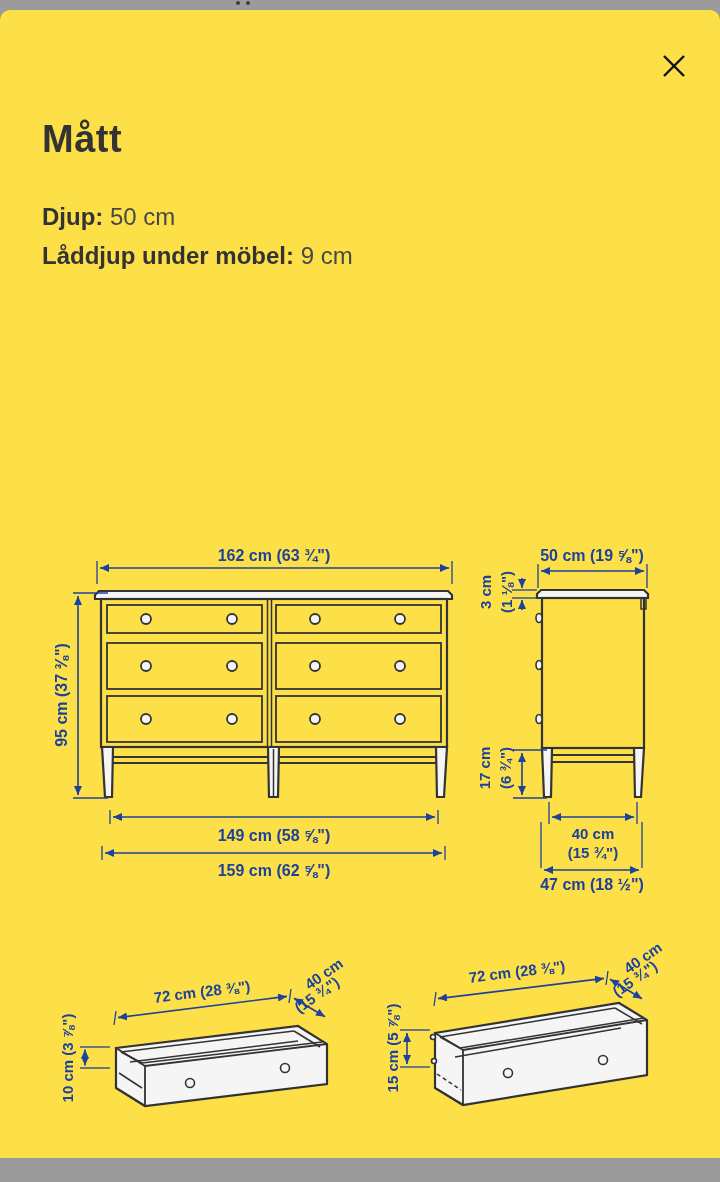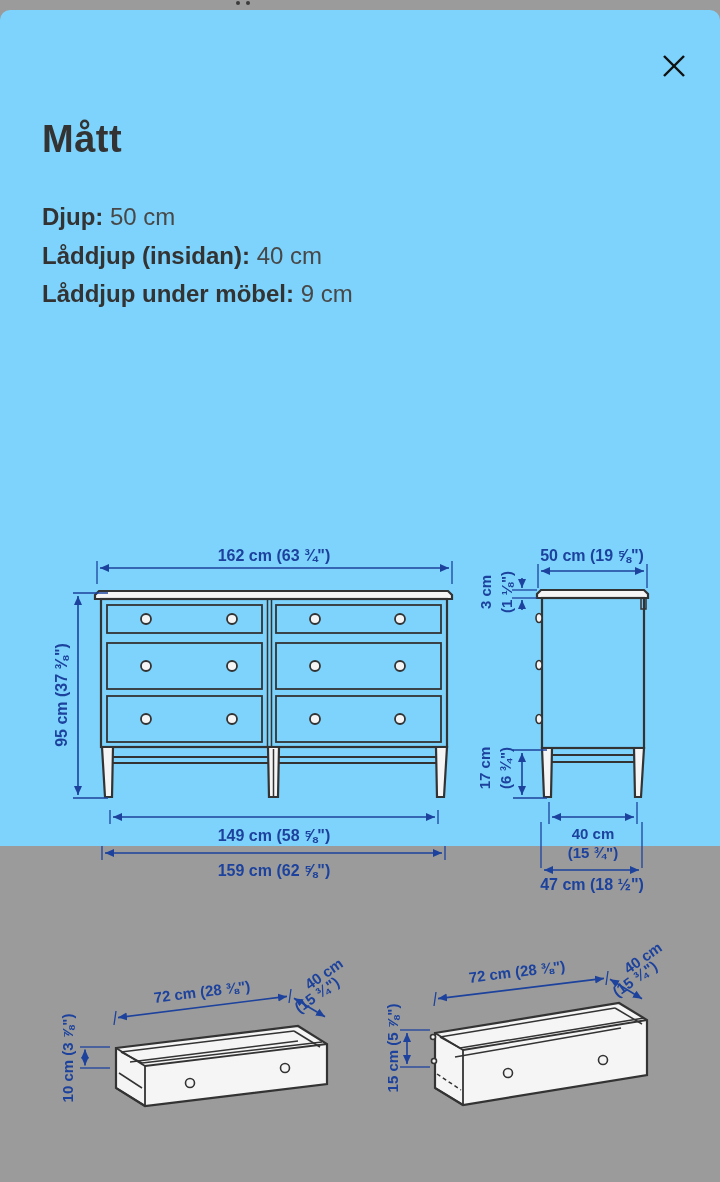--- a/index.html
+++ b/index.html
@@ -1,21 +1,21 @@
 <!DOCTYPE html>
 <html><head>
 <meta charset="utf-8">
 <style>
   html,body{margin:0;padding:0;}
   body{width:720px;height:1182px;background:#9b9b9b;position:relative;overflow:hidden;
        font-family:"Liberation Sans",sans-serif;}
   .bg-frag{position:absolute;top:0;left:233px;width:24px;height:7px;}
   .bg-frag .dot{position:absolute;top:1px;width:4px;height:4px;border-radius:2px;background:#3c3c3c;}
   .bg-frag .dot.d1{left:3px;} .bg-frag .dot.d2{left:13px;}
-  .modal{position:absolute;top:10px;left:0;width:720px;height:836px;background:#7dd3fc;
+  .modal{position:absolute;top:10px;left:0;width:720px;height:1148px;background:#fde047;
          border-radius:10px 10px 0 0;}
   .close-btn{position:absolute;top:36px;right:24px;width:44px;height:40px;border:none;background:transparent;
              cursor:pointer;display:flex;align-items:center;justify-content:center;padding:0;}
   .page-title{position:absolute;top:108px;left:42px;font-size:38px;font-weight:bold;color:#333;
               letter-spacing:.5px;margin:0;}
   .measurements{position:absolute;top:188px;left:42px;font-size:24px;line-height:38.5px;color:#484848;}
   .measurements .row b{color:#333;font-weight:bold;}
   .diagram{position:absolute;}
   svg text{font-family:"Liberation Sans",sans-serif;font-weight:bold;fill:#1c429d;font-size:15px;}
   svg text.lg{font-size:16px;}
@@ -42,21 +42,20 @@
     <svg width="26" height="26" viewBox="0 0 26 26">
       <line x1="3" y1="3" x2="23" y2="23" stroke="#111" stroke-width="2.4"></line>
       <line x1="23" y1="3" x2="3" y2="23" stroke="#111" stroke-width="2.4"></line>
     </svg>
   </button>
 
   <h1 class="page-title">Mått</h1>
 
   <div class="measurements">
     <div class="row"><b>Djup:</b><span> 50 cm</span></div>
-    <div class="row"><b>Låddjup (insidan):</b><span> 40 cm</span></div>
     <div class="row"><b>Låddjup under möbel:</b><span> 9 cm</span></div>
   </div>
 
   <svg class="diagram" style="left:40px;top:530px;" width="440" height="345" viewBox="0 0 440 345">
     <defs>
       <marker id="arrF" viewBox="0 0 10 10" markerWidth="10" markerHeight="10" refX="9" refY="5" orient="auto-start-reverse" markerUnits="userSpaceOnUse">
         <path d="M0,1 L9,5 L0,9 Z" fill="#1c429d"></path>
       </marker>
     </defs>
     <g>

